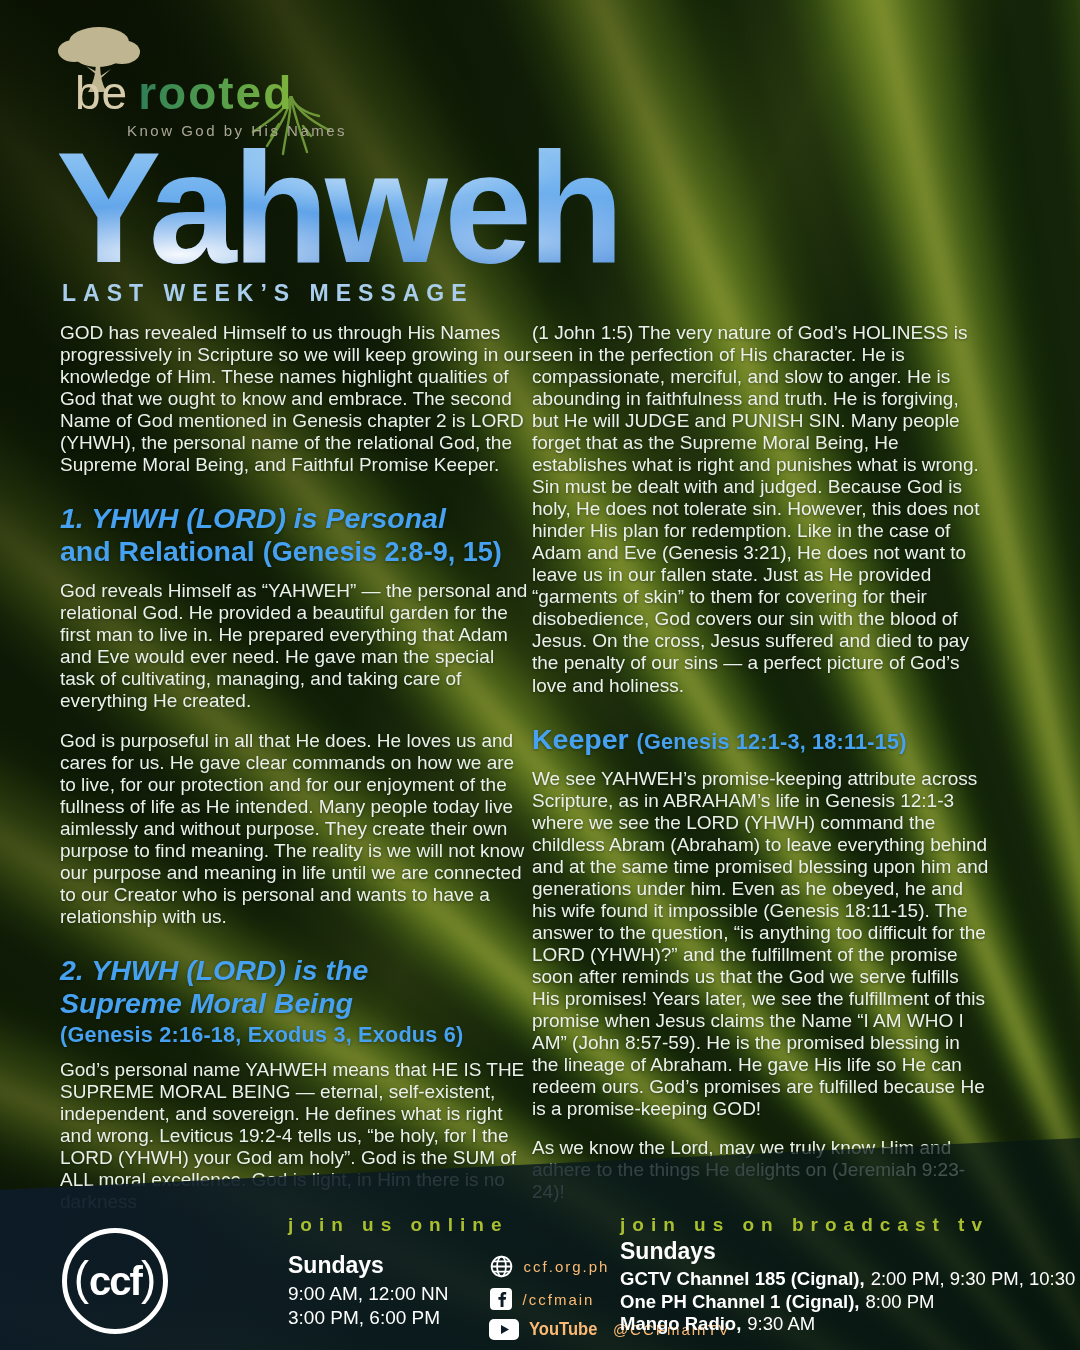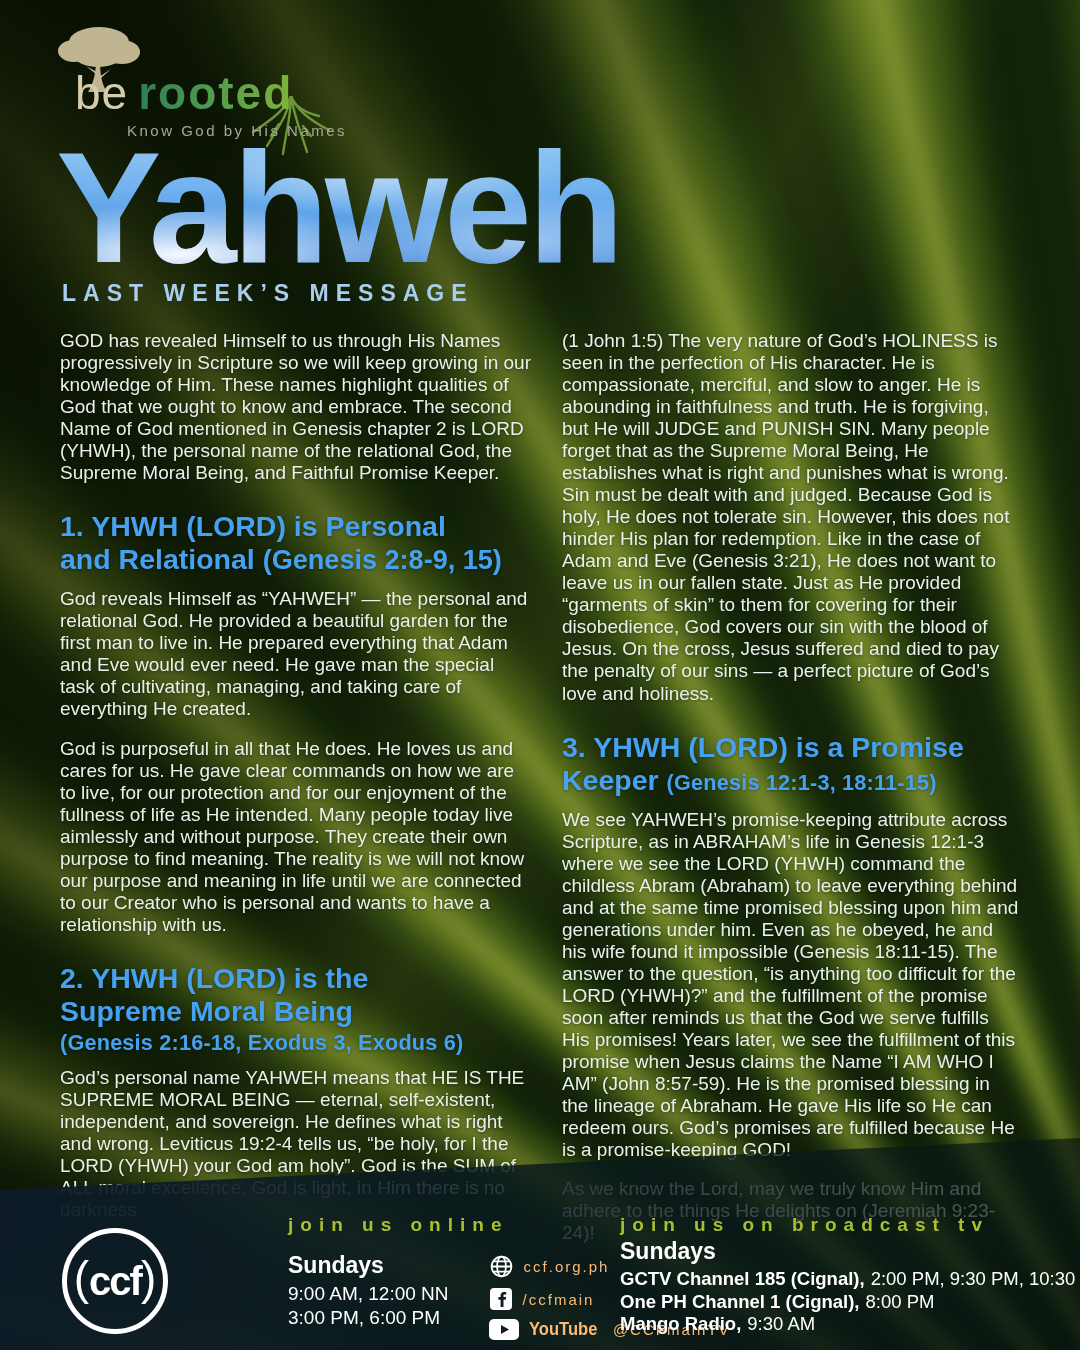--- a/index.html
+++ b/index.html
@@ -42,28 +42,28 @@
          background:
            radial-gradient(60% 45% at 22% 80%, rgba(255,255,255,.95), rgba(255,255,255,0) 70%),
            radial-gradient(45% 40% at 58% 28%, rgba(255,255,255,.5), rgba(255,255,255,0) 70%),
            radial-gradient(50% 45% at 82% 72%, rgba(235,245,255,.55), rgba(255,255,255,0) 70%),
            linear-gradient(180deg,#9ecdf4 0%,#6fb0ee 40%,#4b92e2 72%,#3a7fd2 100%);
          -webkit-background-clip:text;background-clip:text;color:transparent;}
   .subtitle{position:absolute;left:62px;top:280px;color:#a9cdec;font-size:23px;font-weight:700;
             letter-spacing:7px;}
 
   
-  .cols{position:absolute;left:60px;top:322px;width:960px;display:flex;gap:30px;margin-top:8px;}
+  .cols{position:absolute;left:60px;top:322px;width:960px;display:flex;}
   .col{font-size:19px;line-height:1.16;color:#eaf0ea;text-shadow:0 1px 3px rgba(0,0,0,.4);}
   .col.left{width:472px;}
   .col.right{width:458px;}
   .col p{margin:0 0 17px;}
   .sec{margin:26px 0 12px;font-size:28.5px;line-height:1.16;color:#47a1f1;font-weight:700;
        text-shadow:0 1px 3px rgba(0,0,0,.35);}
-  .sec .line{display:block;}
+  .sec .line{display:block;font-style:italic;}
   .sec .line-inline{display:inline;}
   .ref{font-weight:700;}
   .ref-lg{font-size:.95em;}
   .ref-sm{font-size:.76em;letter-spacing:.2px;}
   .ref-block{display:block;margin-top:2px;}
   .closing{margin-top:4px;}
 
   
   .footer{position:absolute;left:0;bottom:0;width:1080px;height:212px;}
   .footer::before{content:"";position:absolute;inset:0;
@@ -146,21 +146,20 @@
         <span class="line">Supreme Moral Being</span>
         <span class="ref ref-sm ref-block">(Genesis 2:16-18, Exodus 3, Exodus 6)</span>
       </h3>
       <p>God’s personal name YAHWEH means that HE IS THE SUPREME MORAL BEING — eternal, self-existent, independent, and sovereign. He defines what is right and wrong. Leviticus 19:2-4 tells us, “be holy, for I the LORD (YHWH) your God am holy”. God is the SUM of ALL moral excellence. God is light, in Him there is no darkness</p>
     </div>
 
     <div class="col right">
       <p>(1 John 1:5) The very nature of God’s HOLINESS is seen in the perfection of His character. He is compassionate, merciful, and slow to anger. He is abounding in faithfulness and truth. He is forgiving, but He will JUDGE and PUNISH SIN. Many people forget that as the Supreme Moral Being, He establishes what is right and punishes what is wrong. Sin must be dealt with and judged. Because God is holy, He does not tolerate sin. However, this does not hinder His plan for redemption. Like in the case of Adam and Eve (Genesis 3:21), He does not want to leave us in our fallen state. Just as He provided “garments of skin” to them for covering for their disobedience, God covers our sin with the blood of Jesus. On the cross, Jesus suffered and died to pay the penalty of our sins — a perfect picture of God’s love and holiness.</p>
 
       <h3 class="sec">
-        <span class="line">3. YHWH (LORD) is a Promise</span>
         <span class="line-inline">Keeper</span>
         <span class="ref ref-sm">(Genesis 12:1-3, 18:11-15)</span>
       </h3>
       <p>We see YAHWEH’s promise-keeping attribute across Scripture, as in ABRAHAM’s life in Genesis 12:1-3 where we see the LORD (YHWH) command the childless Abram (Abraham) to leave everything behind and at the same time promised blessing upon him and generations under him. Even as he obeyed, he and his wife found it impossible (Genesis 18:11-15). The answer to the question, “is anything too difficult for the LORD (YHWH)?” and the fulfillment of the promise soon after reminds us that the God we serve fulfills His promises! Years later, we see the fulfillment of this promise when Jesus claims the Name “I AM WHO I AM” (John 8:57-59). He is the promised blessing in the lineage of Abraham. He gave His life so He can redeem ours. God’s promises are fulfilled because He is a promise-keeping GOD!</p>
       <p class="closing">As we know the Lord, may we truly know Him and adhere to the things He delights on (Jeremiah 9:23-24)!</p>
     </div>
   </main>
 
   <footer class="footer">
     <div class="ccf-logo">

